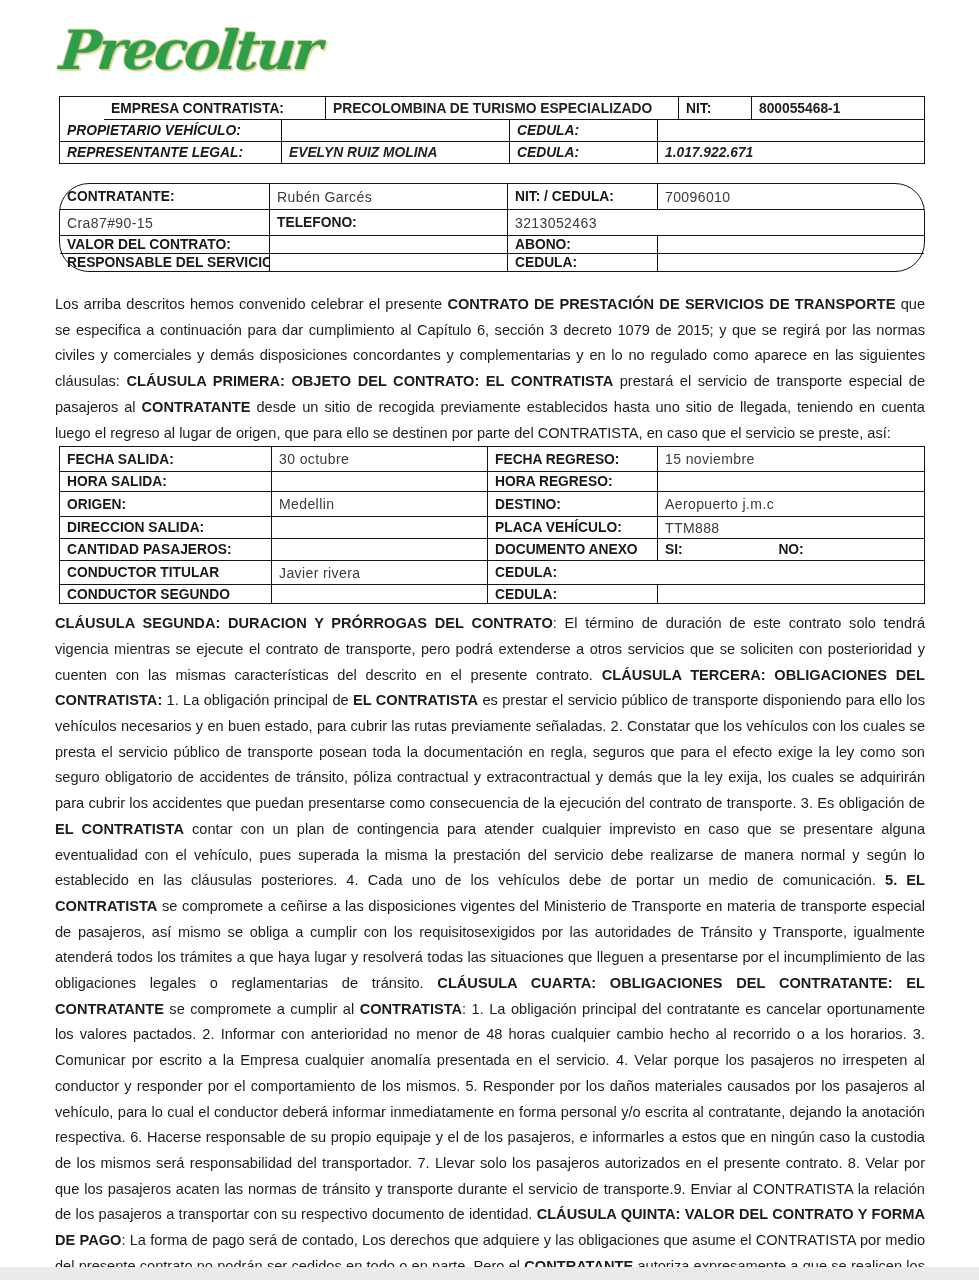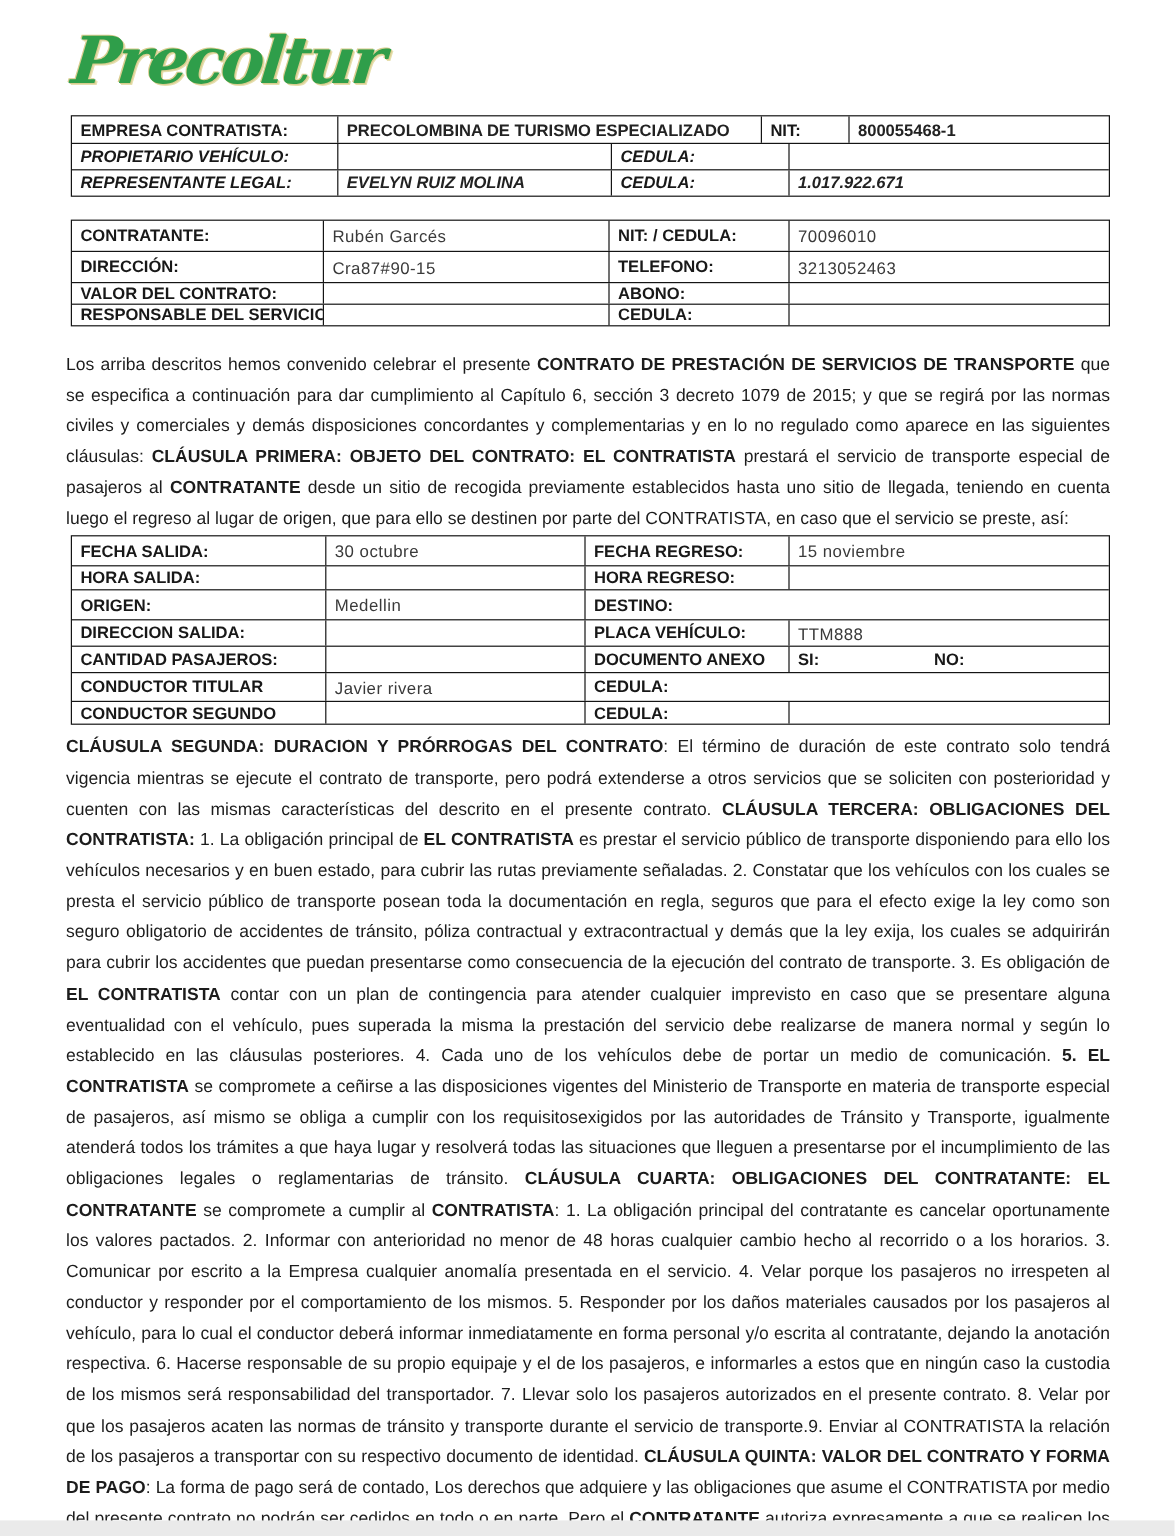--- a/index.html
+++ b/index.html
@@ -39,23 +39,23 @@
     overflow:hidden; white-space:nowrap;
   }
   .tbl .td:last-child { border-right:none; }
   .lbl { font-size:13.8px; font-weight:600; color:#181818; }
   .printed { font-size:13.8px; font-weight:600; color:#222;text-align:center; }
   .typed {
     font-size:14px; font-weight:400; color:#3a3a3a;
     letter-spacing:0.4px; line-height:1;
   }
   .t1 { margin-top:4px; }
-  .t1 .r1 { grid-template-columns:222px 353px 73px 1fr; height:22px; }
+  .t1 .r1 { grid-template-columns:222px 353px 73px 1fr; height:22px;margin-left:44px; }
   .t1 .r2 { grid-template-columns:222px 228px 148px 1fr; height:21px;font-style:italic; }
-  .t2 { margin-top:19px; }
+  .t2 { margin-top:19px;border-radius:30px; }
   .t2 .rA { grid-template-columns:210px 238px 150px 1fr; height:25px; }
   .t2 .rB { grid-template-columns:210px 238px 150px 1fr; height:17px; }
   .t3 { margin-top:0; }
   .t3 .tr { grid-template-columns:212px 216px 170px 1fr; }
   .sino { display:flex; gap:0; }
   .sino .si { width:45%; }
   
   .para {
     text-align:justify;
     font-size:14.6px;
@@ -100,21 +100,20 @@
 
   
   <div class="tbl t2">
     <div class="tr rA">
       <div class="td lbl">CONTRATANTE:</div>
       <div class="td typed">Rubén Garcés</div>
       <div class="td lbl">NIT: / CEDULA:</div>
       <div class="td typed">70096010</div>
     </div>
     <div class="tr rA">
-      <div class="td lbl">DIRECCIÓN:</div>
       <div class="td typed">Cra87#90-15</div>
       <div class="td lbl">TELEFONO:</div>
       <div class="td typed">3213052463</div>
     </div>
     <div class="tr rB">
       <div class="td lbl">VALOR DEL CONTRATO:</div>
       <div class="td typed"></div>
       <div class="td lbl">ABONO:</div>
       <div class="td typed"></div>
     </div>
@@ -140,20 +139,21 @@
     <div class="tr" style="height:19px">
       <div class="td lbl">HORA SALIDA:</div>
       <div class="td typed"></div>
       <div class="td lbl">HORA REGRESO:</div>
       <div class="td typed"></div>
     </div>
     <div class="tr" style="height:24px">
       <div class="td lbl">ORIGEN:</div>
       <div class="td typed">Medellin</div>
       <div class="td lbl">DESTINO:</div>
+      <div class="td typed">Aeropuerto j.m.c</div>
     </div>
     <div class="tr" style="height:21px">
       <div class="td lbl">DIRECCION SALIDA:</div>
       <div class="td typed"></div>
       <div class="td lbl">PLACA VEHÍCULO:</div>
       <div class="td typed">TTM888</div>
     </div>
     <div class="tr" style="height:21px">
       <div class="td lbl">CANTIDAD PASAJEROS:</div>
       <div class="td typed"></div>

